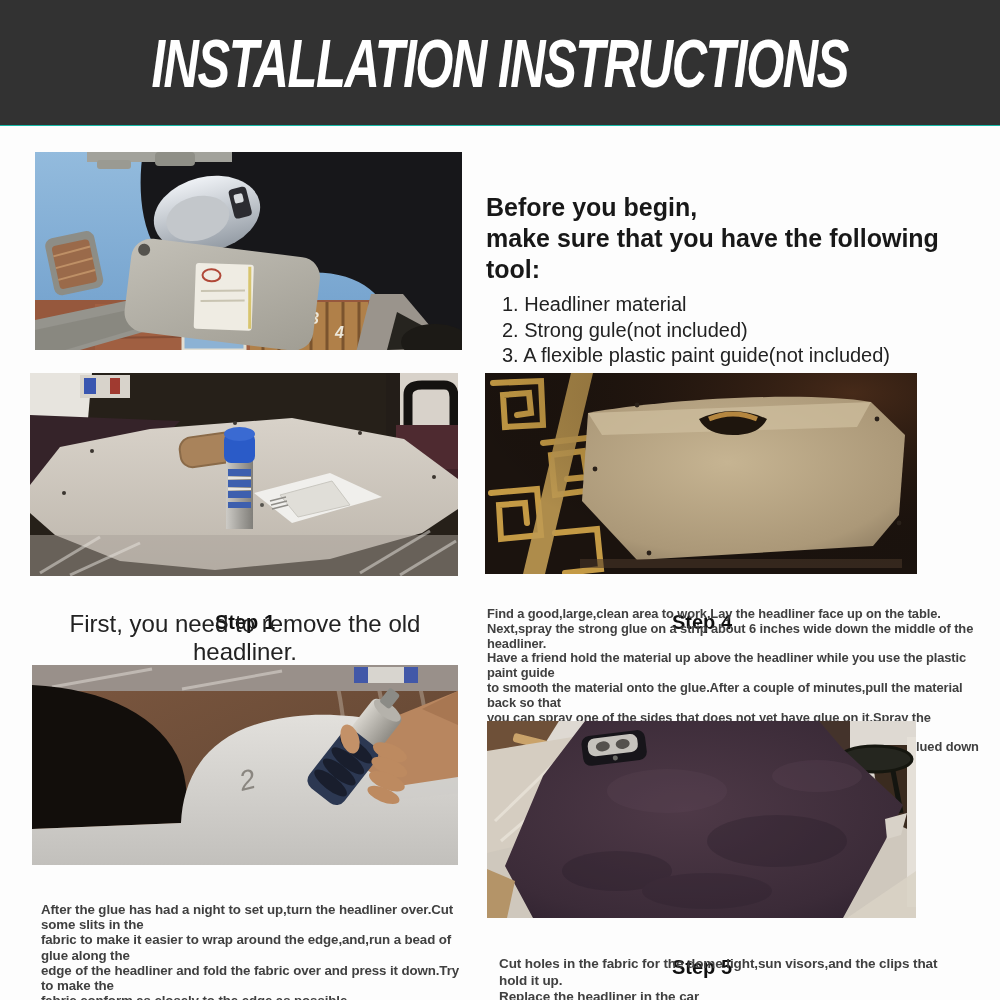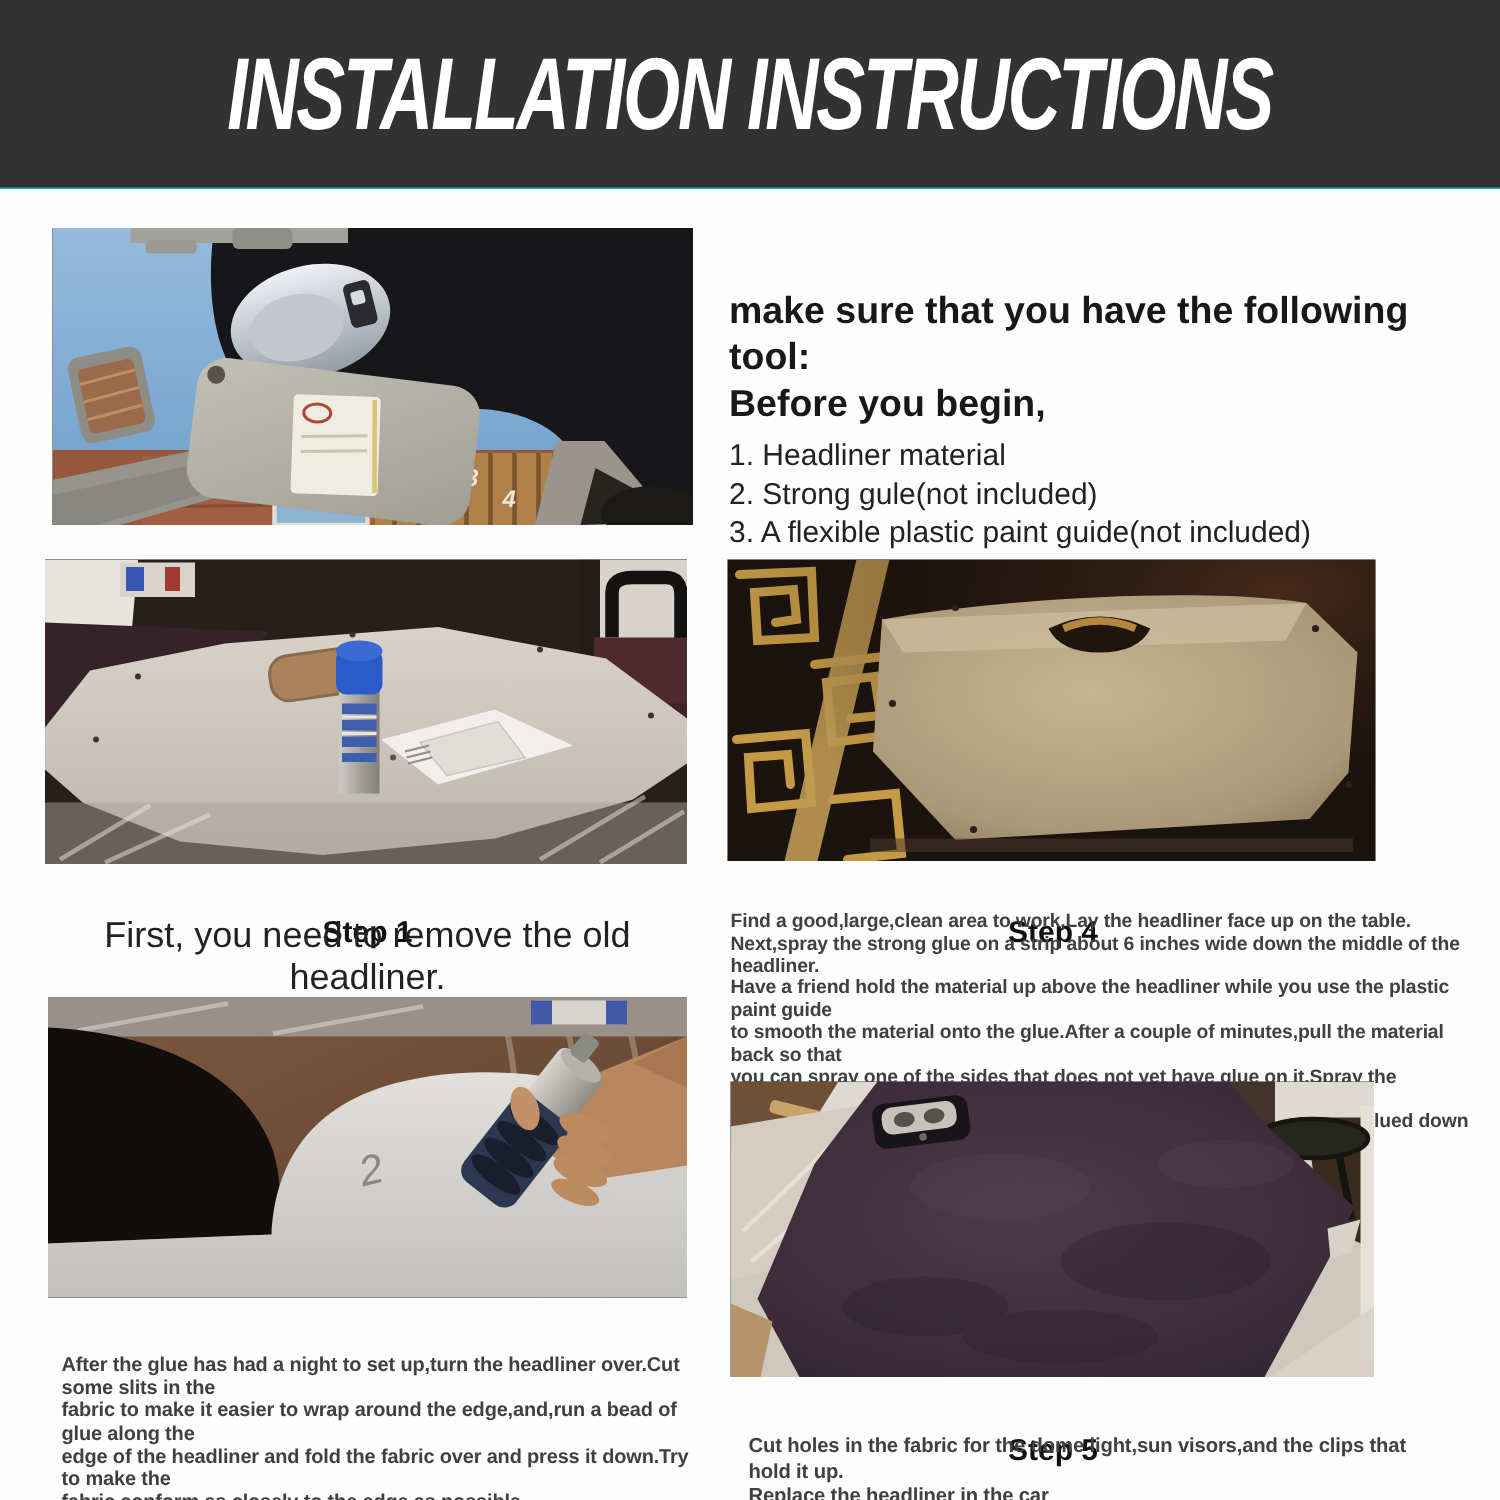--- a/index.html
+++ b/index.html
@@ -14,21 +14,21 @@
   .photo{position:absolute;overflow:hidden;background:#222;}
   .photo svg{display:block;}
   .p1{left:35px;top:152px;width:427px;height:198px;}
   .p2{left:30px;top:373px;width:428px;height:203px;}
   .p3{left:485px;top:373px;width:432px;height:201px;}
   .p4{left:32px;top:665px;width:426px;height:200px;}
   .p5{left:487px;top:721px;width:429px;height:197px;}
   
   .intro{position:absolute;left:486px;top:192px;width:490px;}
   .intro-h{font-weight:bold;font-size:25px;line-height:31px;color:#181818;}
-  .intro-list{margin:7px 0 0 0;padding:0;list-style:none;font-size:20px;line-height:25.5px;color:#222;}
+  .intro-list{margin:7px 0 0 16px;padding:0;list-style:none;font-size:20px;line-height:25.5px;color:#222;}
   
   .step-h{position:absolute;font-weight:bold;font-size:20px;color:#101010;text-align:center;margin-top:33px;}
   .sh1{left:30px;top:578px;width:430px;}
   .sh2{left:487px;top:578px;width:430px;}
   .sh3{left:30px;top:872px;width:430px;}
   .sh4{left:487px;top:923px;width:430px;}
   .step-sub{position:absolute;left:30px;top:610px;width:430px;text-align:center;
             font-size:24px;color:#222;}
   .step-par{position:absolute;white-space:pre-line;font-weight:bold;color:#404040;
             letter-spacing:-0.1px;}
@@ -124,22 +124,22 @@
           <ellipse cx="176" cy="124" rx="9" ry="6" fill="none" stroke="#b04838" stroke-width="2"></ellipse>
           <line x1="166" y1="140" x2="210" y2="138" stroke="#c9c4b2" stroke-width="2"></line>
           <line x1="166" y1="150" x2="210" y2="148" stroke="#c9c4b2" stroke-width="2"></line>
           <line x1="214" y1="114" x2="216" y2="176" stroke="#d8c56e" stroke-width="3"></line>
         </g>
       </g>
     </svg>
   </div>
 
   <section class="intro">
+    <div class="intro-h">Before you begin,</div>
     <div class="intro-h">make sure that you have the following tool:</div>
-    <div class="intro-h">Before you begin,</div>
     <ul class="intro-list">
       <li>1. Headliner material</li>
       <li>2. Strong gule(not included)</li>
       <li>3. A flexible plastic paint guide(not included)</li>
     </ul>
   </section>
 
   <div class="photo p2">
     <svg width="428" height="203" viewBox="0 0 428 203">
       <defs>

